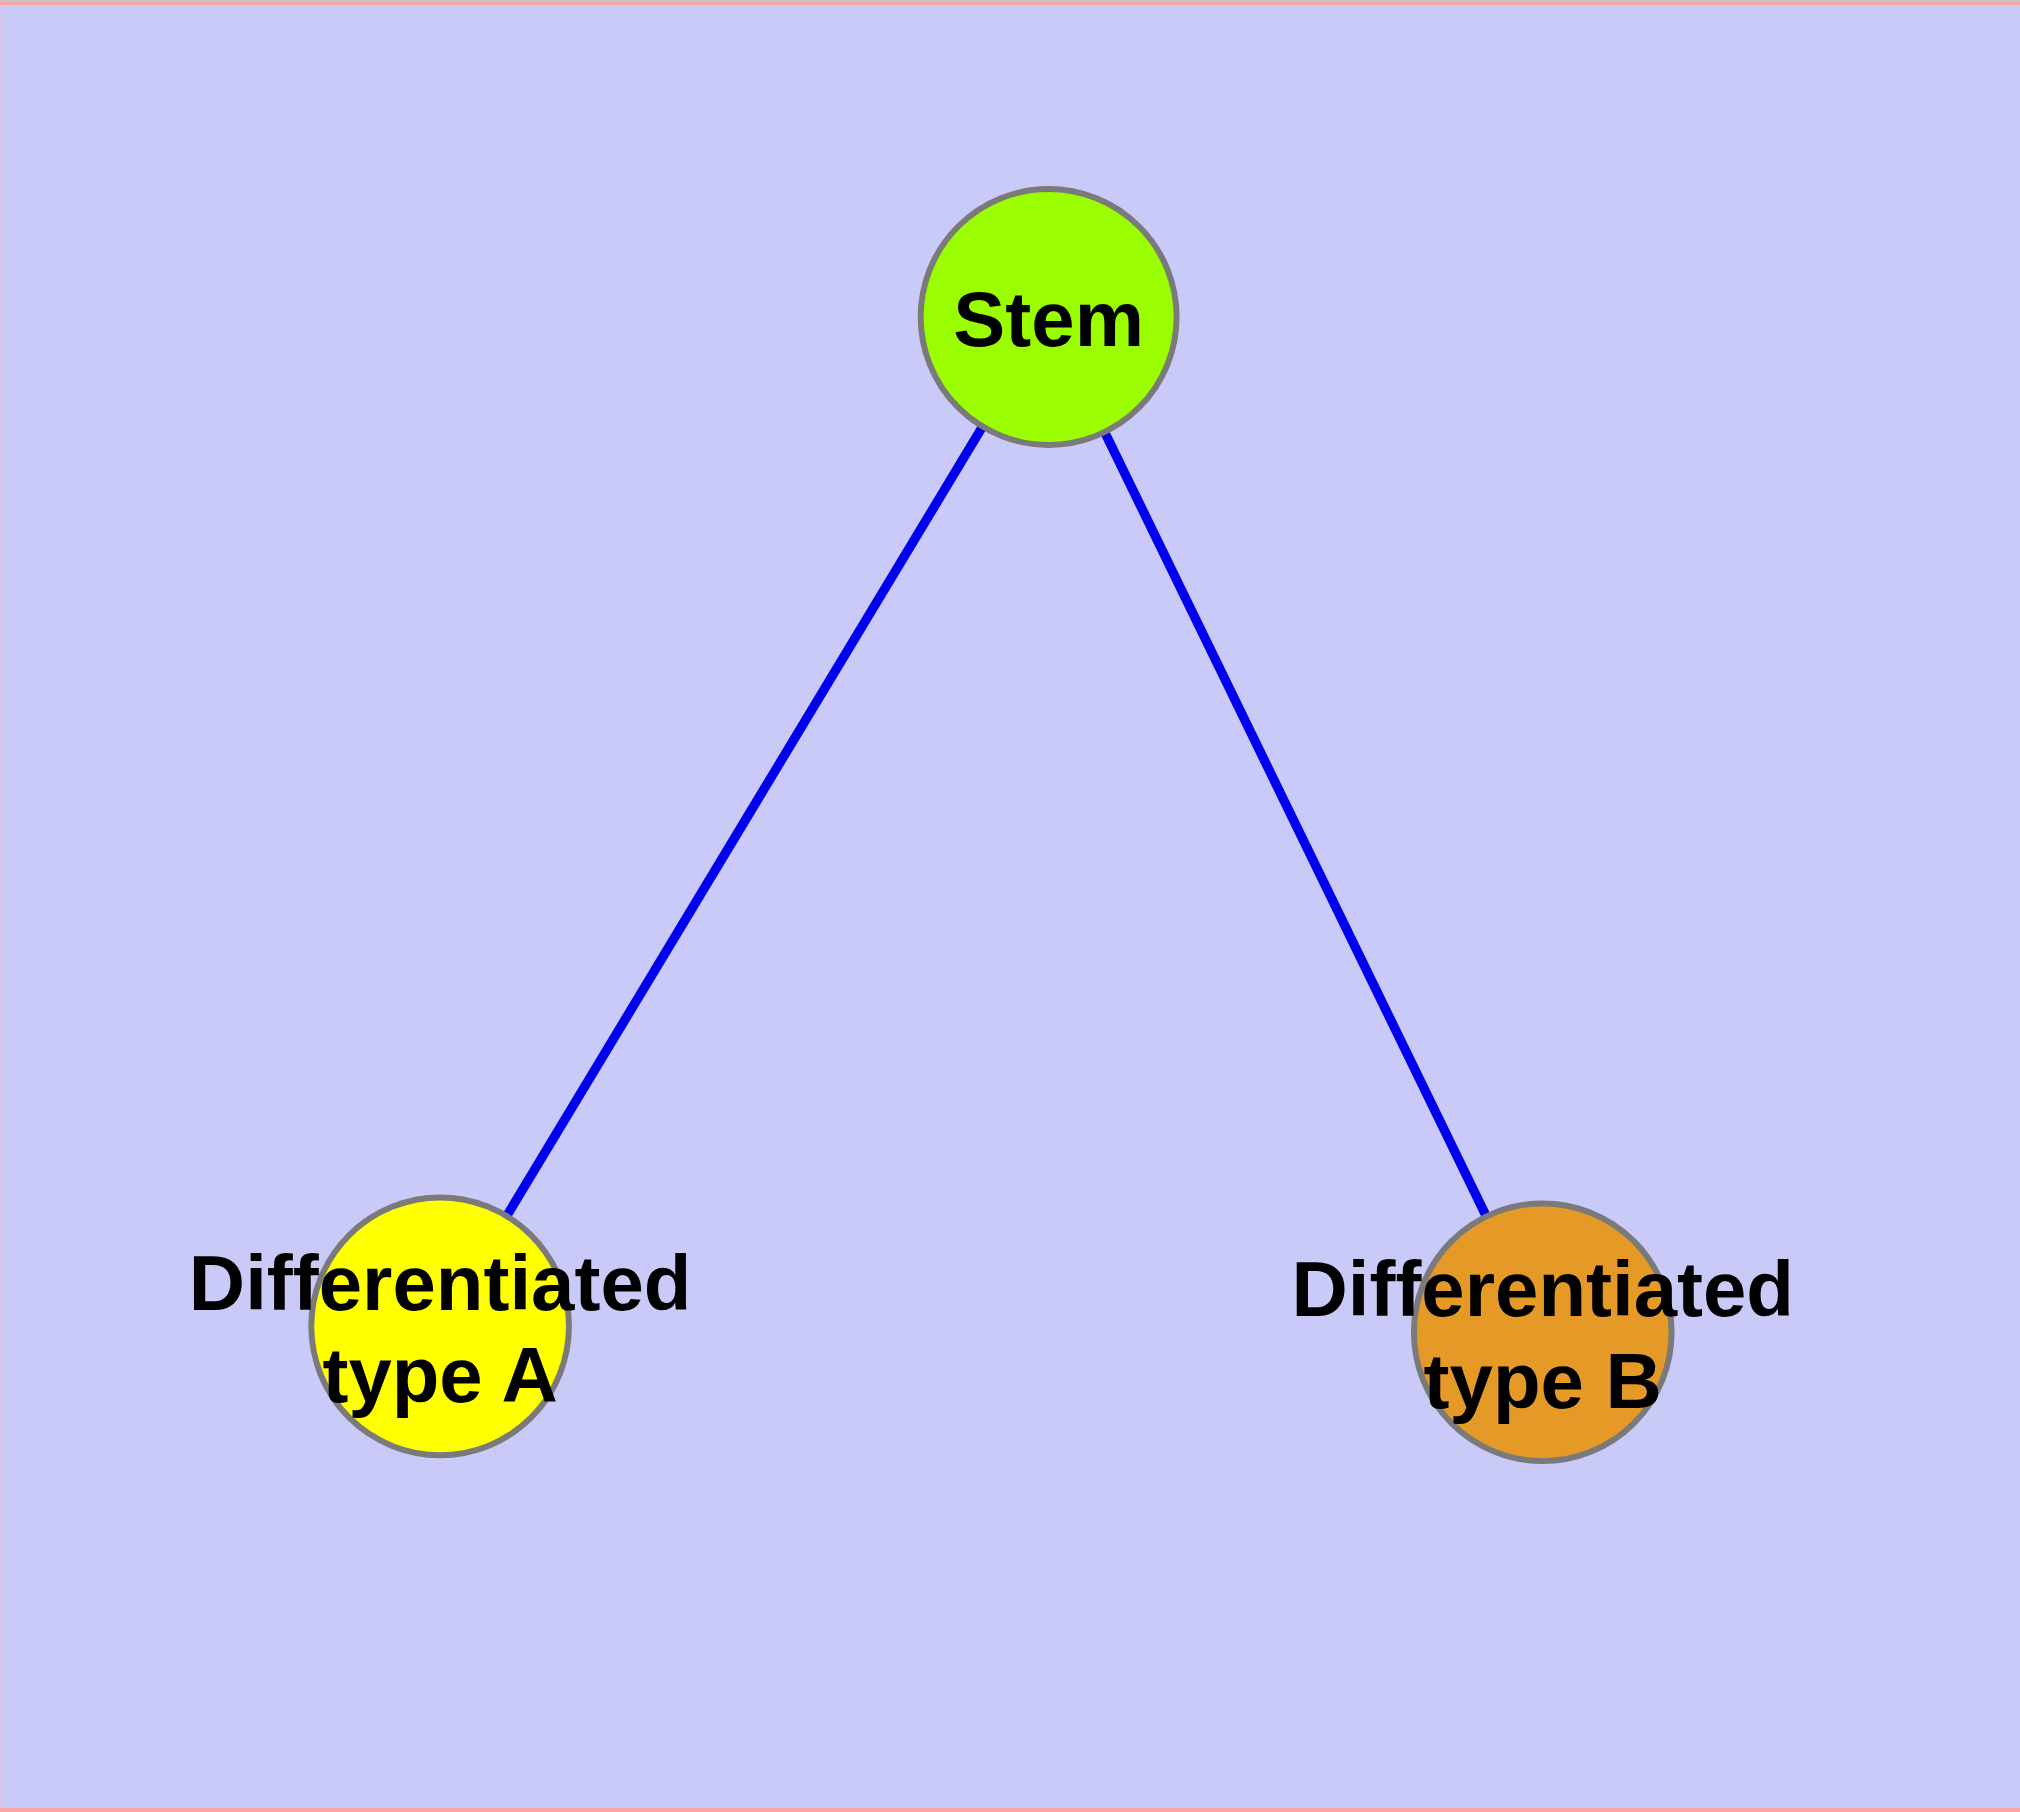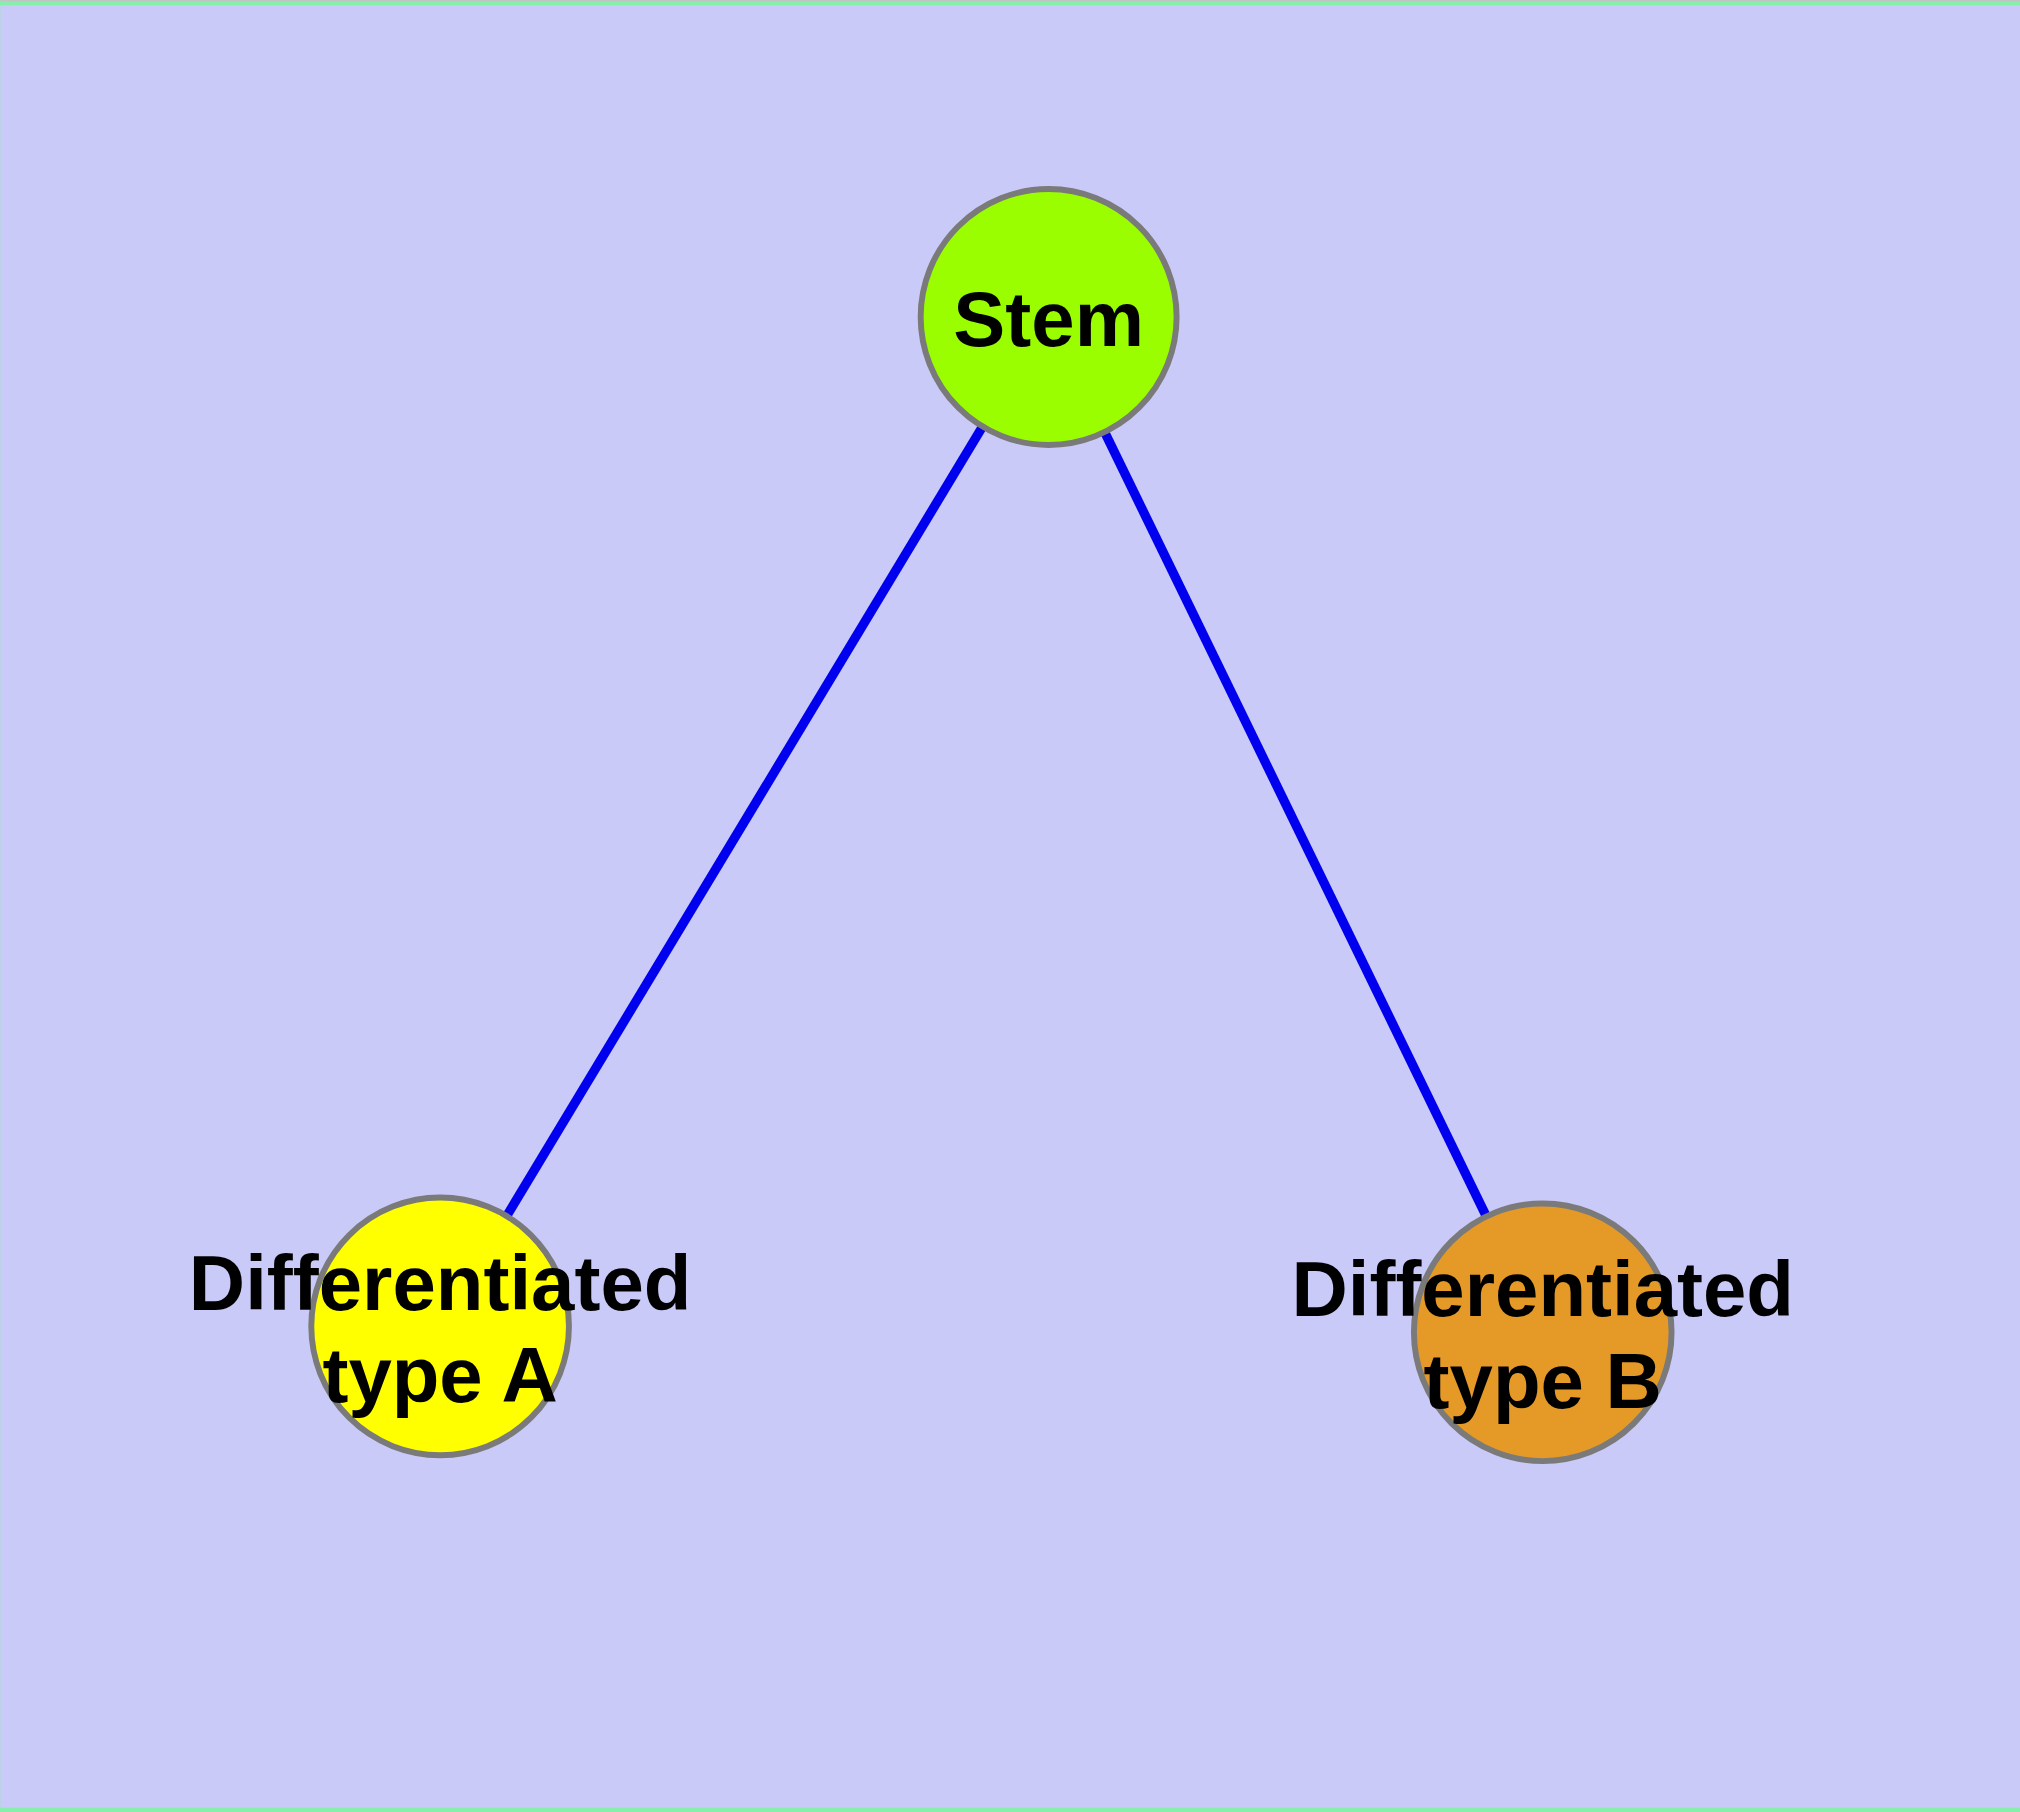--- a/index.html
+++ b/index.html
@@ -5,21 +5,21 @@
   html, body {
     margin: 0;
     padding: 0;
     background: #ffffff;
     font-family: "Liberation Sans", sans-serif;
   }
   .stage {
     position: relative;
     width: 2021px;
     height: 1812px;
-    background: #86efac;
+    background: #fca5a5;
     overflow: hidden;
   }
   .stage svg {
     display: block;
     width: 2021px;
     height: 1812px;
   }
   .node-label {
     font-family: "Liberation Sans", sans-serif;
     font-weight: bold;

